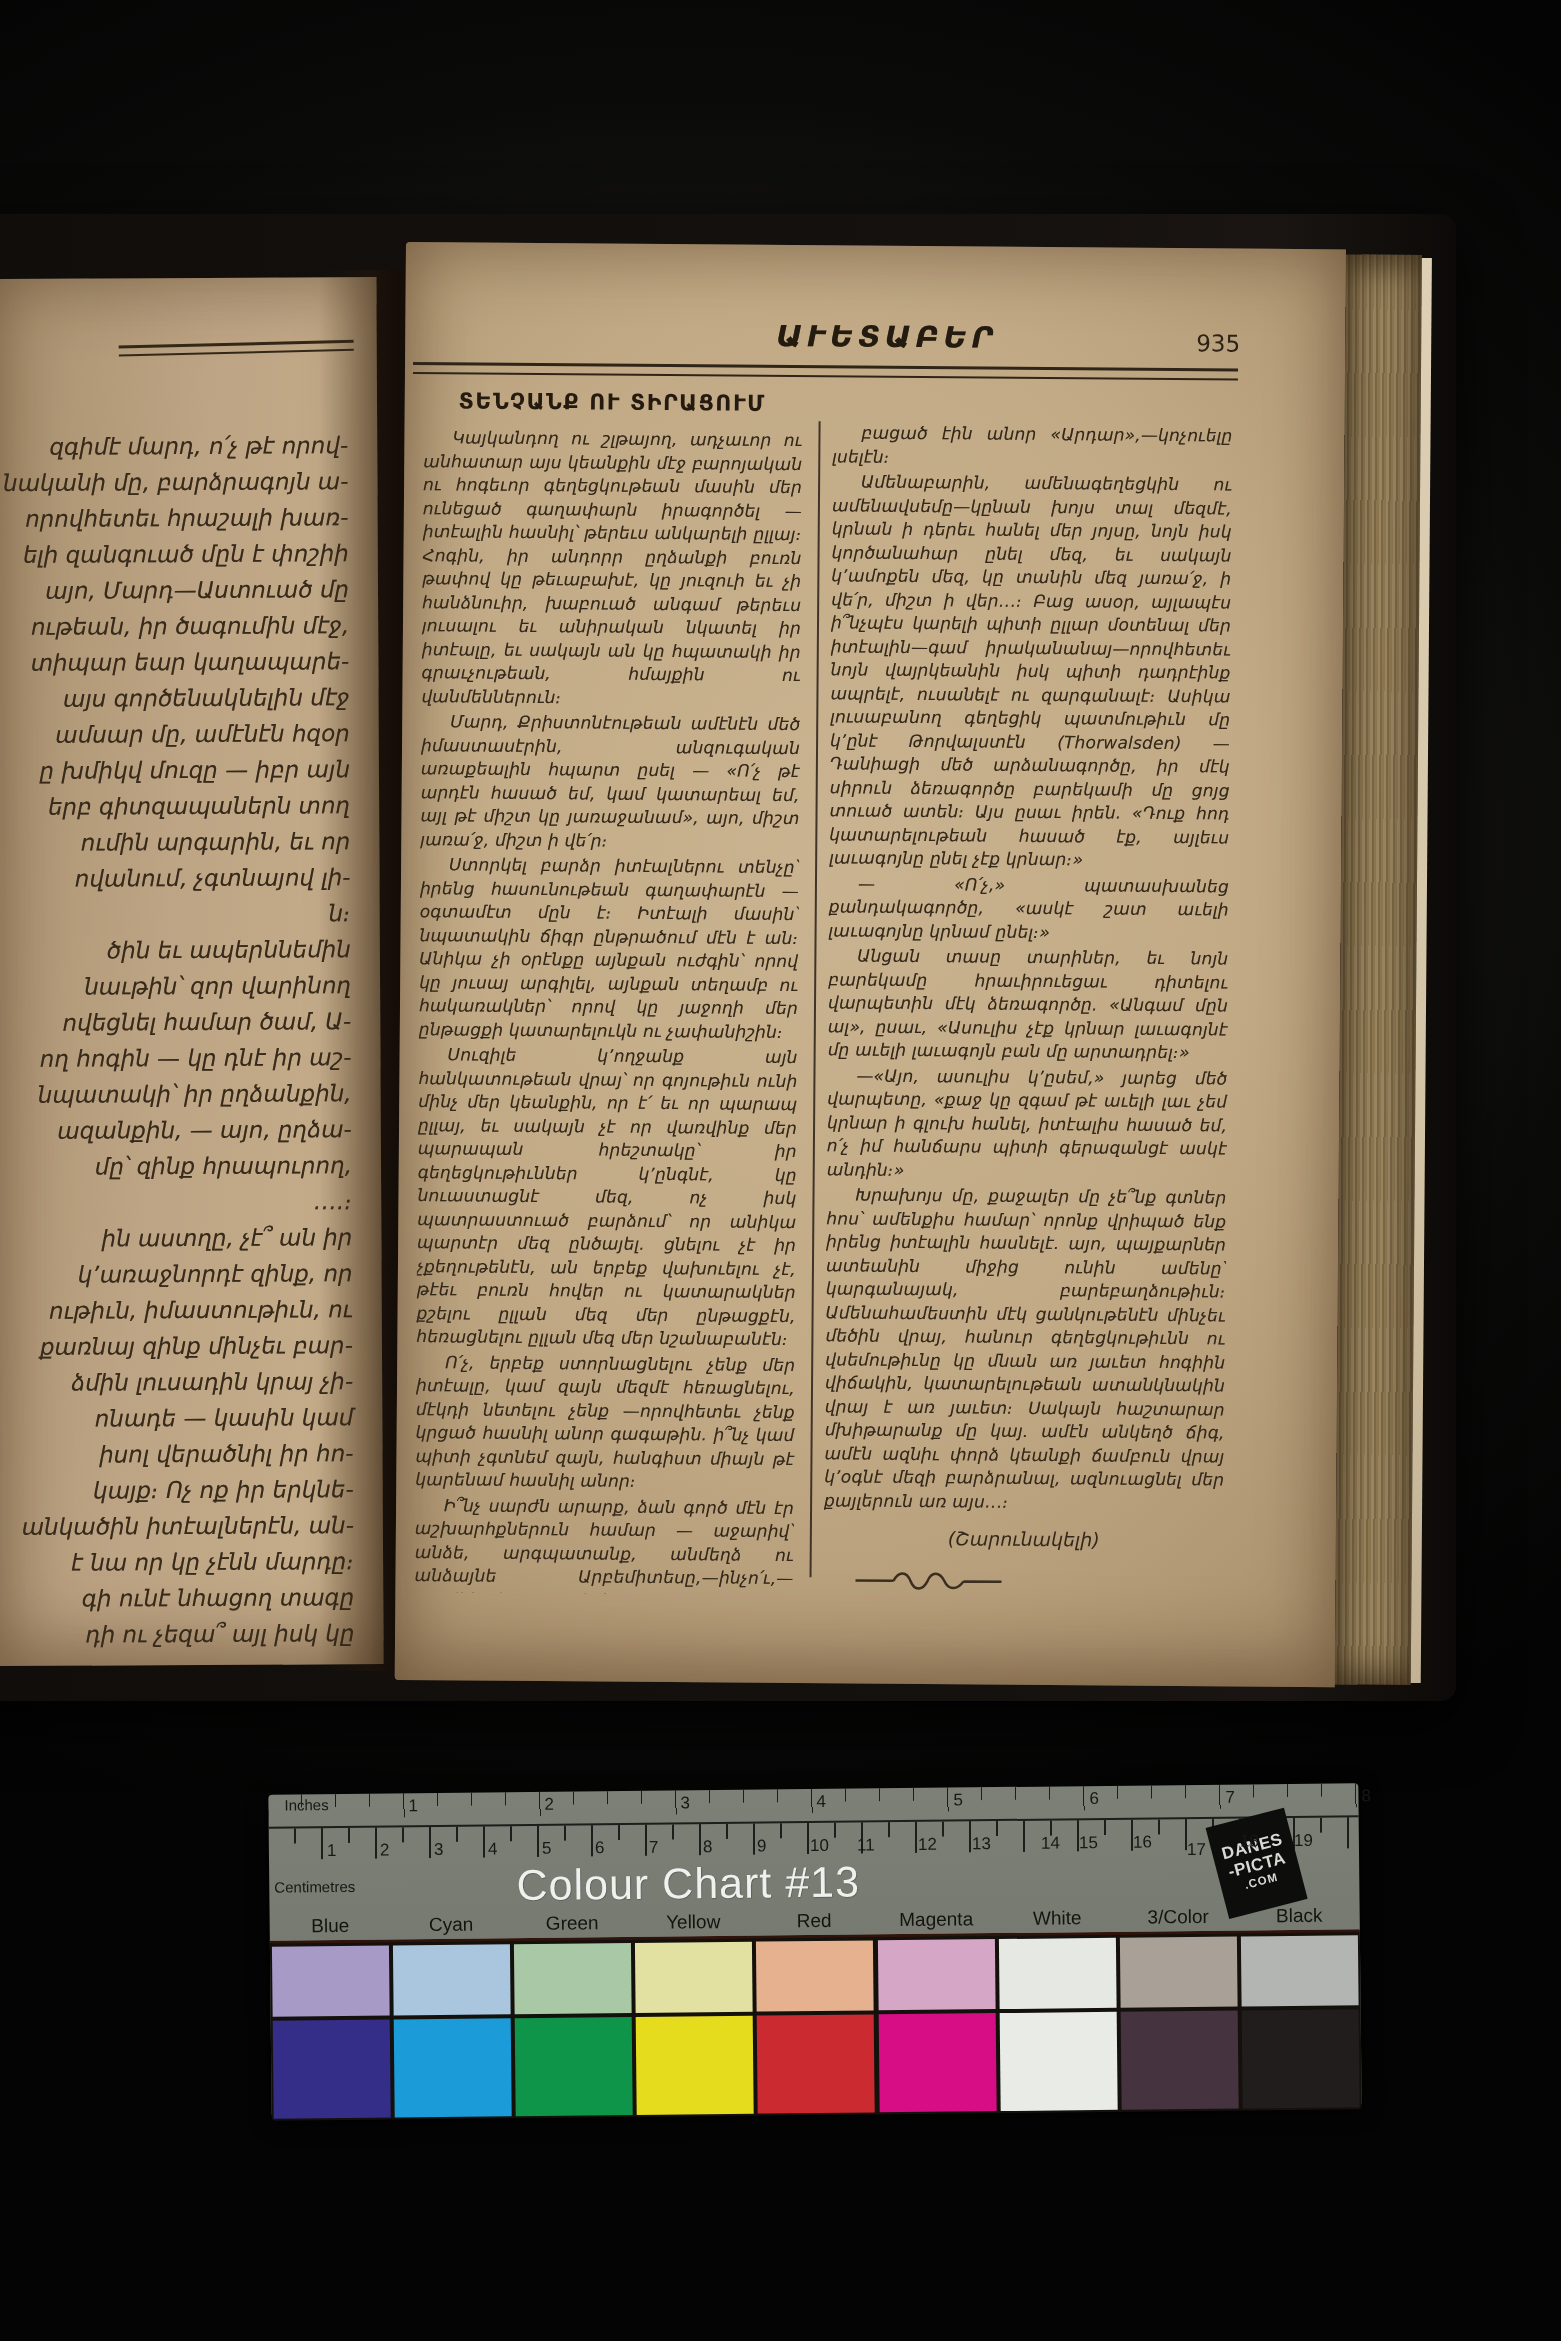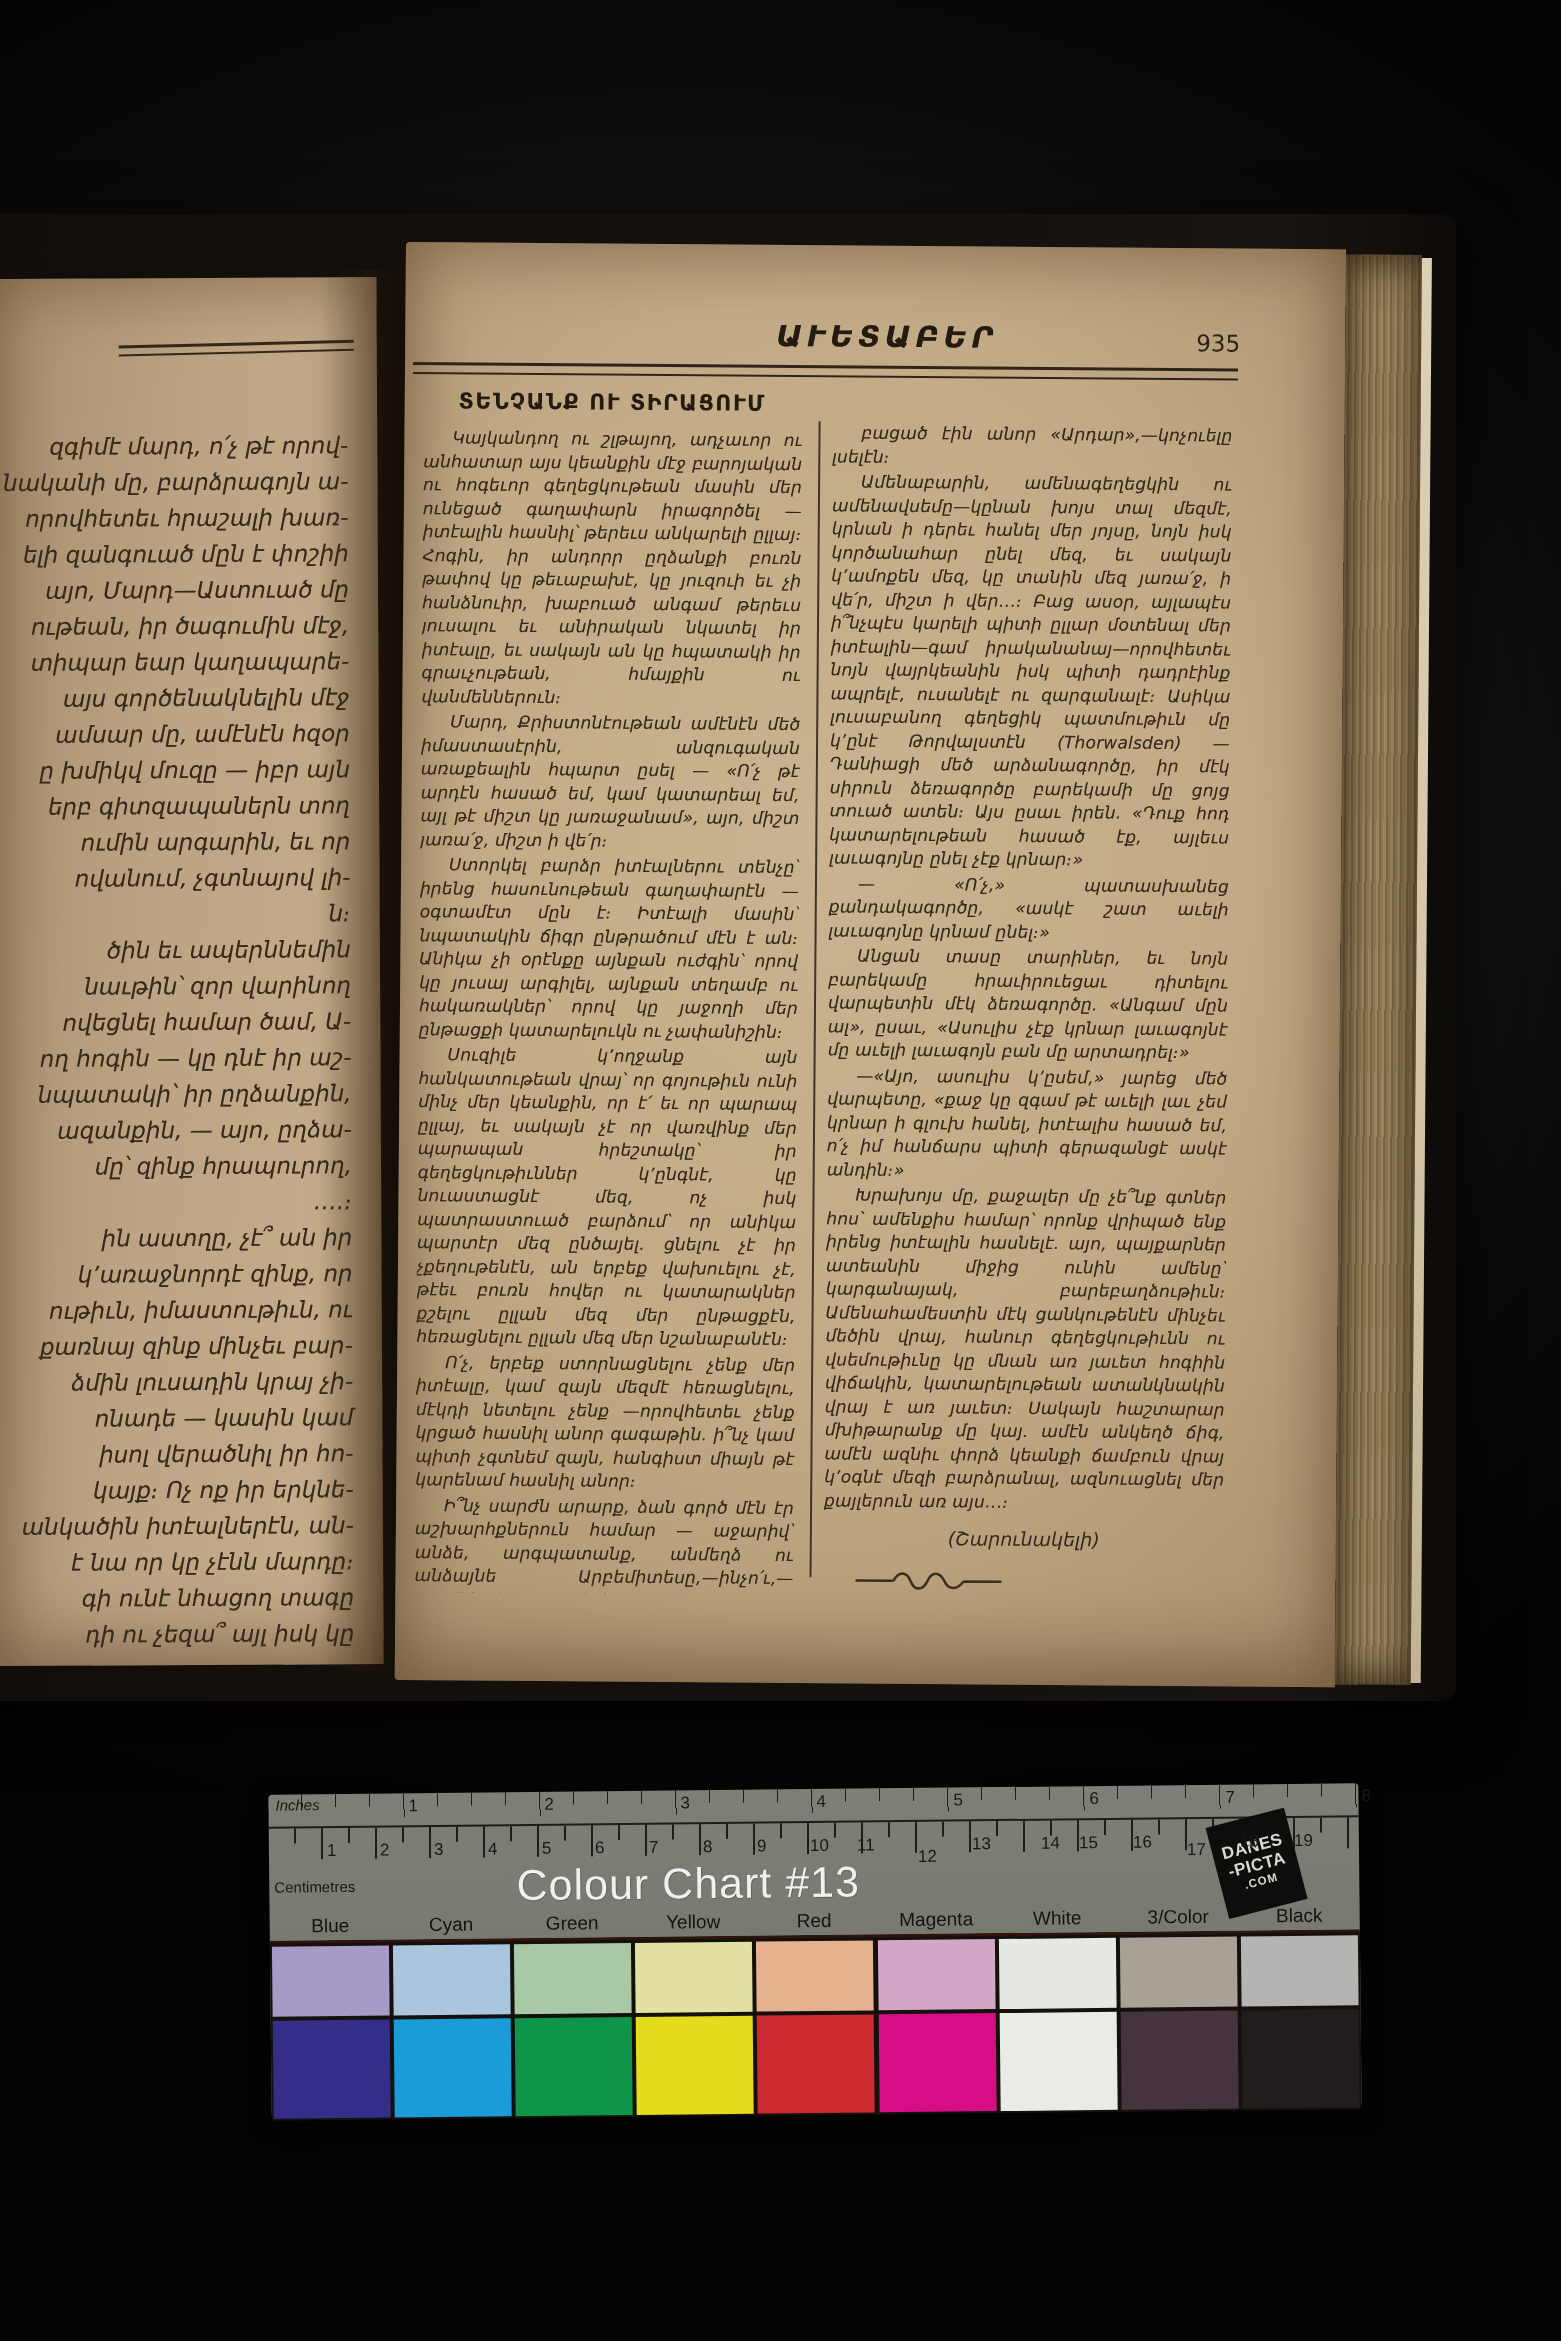--- a/index.html
+++ b/index.html
@@ -55,21 +55,21 @@
   .card{position:absolute;left:270px;top:1789px;width:1090px;height:323px;
     background:linear-gradient(180deg,#7c8076 0%,#757970 55%,#6e7269 100%);
     transform:rotate(-.6deg);border-radius:4px;box-shadow:0 5px 20px rgba(0,0,0,.7);}
   .tickband{position:absolute;left:0;width:100%;}
   .inch-quarters{top:0;height:13px;background:repeating-linear-gradient(90deg,transparent 0 33px,#1d1e1b 33px 34px);}
   .inch-majors{top:0;height:24px;background:repeating-linear-gradient(90deg,transparent 0 135px,#1d1e1b 135px 136px);}
   .sepline{position:absolute;left:0;top:32px;width:100%;height:1.5px;background:#1d1e1b;}
   .cm-halfs{top:34px;height:15px;background:repeating-linear-gradient(90deg,transparent 0 25.5px,#1d1e1b 25.5px 27px);}
   .cm-majors{top:34px;height:31px;background:repeating-linear-gradient(90deg,transparent 0 52px,#1d1e1b 52px 54px);}
   .ruler-text{position:absolute;color:#171815;font-size:15px;font-family:"Liberation Sans",sans-serif;}
-  .inches-label{left:7px;top:2px;font-style:italic;}
+  .inches-label{left:16px;top:2px;}
   .cm-label{left:5px;top:84px;}
   .ruler-num{position:absolute;color:#171815;font-size:17px;font-family:"Liberation Sans",sans-serif;}
   .card-title{position:absolute;left:234px;top:69px;width:370px;text-align:center;font-size:43px;
     color:#eef1ee;font-family:"Liberation Sans",sans-serif;letter-spacing:1px;text-shadow:0.5px 0.5px 1px rgba(0,0,0,.4);}
   .clabel{position:absolute;top:121px;width:121px;text-align:center;font-size:19px;color:#131410;
     font-family:"Liberation Sans",sans-serif;}
   .logo{position:absolute;left:947px;top:32px;width:81px;height:94px;background:#0d0d0b;
     transform:rotate(-14deg);text-align:center;box-sizing:border-box;padding-top:20px;}
   .logo span{display:block;color:#d9d9d4;font-family:"Liberation Sans",sans-serif;font-weight:bold;
     font-size:17px;line-height:19px;letter-spacing:0.5px;}
@@ -206,21 +206,21 @@
       <div class="ruler-num" style="left: 111px; top: 47px;">2</div>
       <div class="ruler-num" style="left: 165px; top: 47px;">3</div>
       <div class="ruler-num" style="left: 219px; top: 47px;">4</div>
       <div class="ruler-num" style="left: 273px; top: 47px;">5</div>
       <div class="ruler-num" style="left: 326px; top: 47px;">6</div>
       <div class="ruler-num" style="left: 380px; top: 47px;">7</div>
       <div class="ruler-num" style="left: 434px; top: 47px;">8</div>
       <div class="ruler-num" style="left: 488px; top: 47px;">9</div>
       <div class="ruler-num" style="left: 541px; top: 47px;">10</div>
       <div class="ruler-num" style="left: 588px; top: 47px;">11</div>
-      <div class="ruler-num" style="left: 649px; top: 47px; margin-top: 12px;">12</div>
+      <div class="ruler-num" style="left: 649px; top: 47px;">12</div>
       <div class="ruler-num" style="left: 703px; top: 47px;">13</div>
       <div class="ruler-num" style="left: 756px; top: 47px; padding-left: 16px;">14</div>
       <div class="ruler-num" style="left: 810px; top: 47px;">15</div>
       <div class="ruler-num" style="left: 864px; top: 47px;">16</div>
       <div class="ruler-num" style="left: 918px; top: 47px; margin-top: 8px;">17</div>
       <div class="ruler-num" style="left: 971px; top: 47px;">18</div>
       <div class="ruler-num" style="left: 1025px; top: 47px;">19</div>
       <div class="clabel" style="left: 0px;">Blue</div>
       <div class="clabel" style="left: 121px;">Cyan</div>
       <div class="clabel" style="left: 242px;">Green</div>

